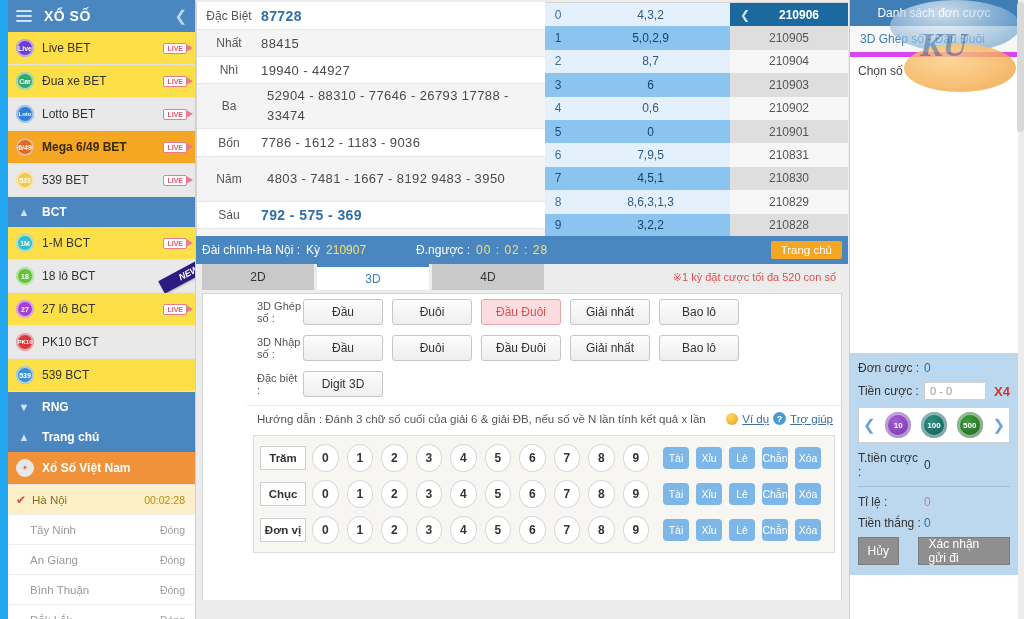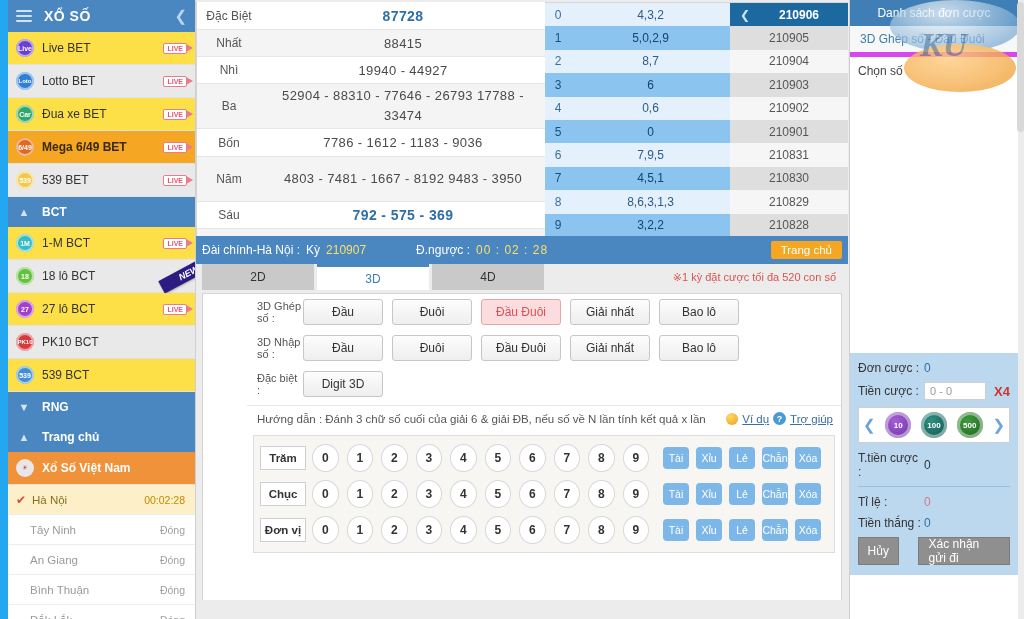--- a/index.html
+++ b/index.html
@@ -52,21 +52,21 @@
   .sb-sub.sel .st{color:#c08a00;}
   .check{color:#d94a3d;margin-right:6px;margin-left:-14px;width:10px;font-size:12px;}
 
   
   .results{position:absolute;left:196px;top:2px;width:348px;height:234px;background:#fff;
            border:1px solid #d5d5d5;border-top:none;}
   .rrow{display:flex;border-bottom:1px solid #e6e6e6;align-items:center;}
   .rrow:nth-child(odd){background:#fff;}
   .rrow:nth-child(even){background:#f4f4f4;}
   .rlbl{width:64px;flex:0 0 64px;text-align:center;color:#555;font-size:12px;}
-  .rval{flex:1;text-align:center;color:#4a4a4a;font-size:13px;letter-spacing:.4px;}
+  .rval{flex:1;text-align:left;color:#4a4a4a;font-size:13px;letter-spacing:.4px;}
   .rval.hi{color:#2f6fa8;font-weight:bold;font-size:14px;}
 
   
   .digits{position:absolute;left:545px;top:2px;width:185px;height:234px;
           border-top:1px solid #d5d5d5;border-bottom:1px solid #d5d5d5;}
   .drow{display:flex;height:23.4px;align-items:center;font-size:12px;}
   .drow.a{background:#e4f0fb;}
   .drow.b{background:#8bc4ef;}
   .dk{width:26px;flex:0 0 26px;text-align:center;color:#3b6f9c;}
   .drow.b .dk{color:#17507f;}
@@ -187,28 +187,28 @@
         </span>
       <span class="sb-title">XỔ SỐ</span>
       <span class="sb-collapse">❮</span>
     </div>
 
     <div class="sb-item">
       <span class="dot" style="background:#6b3fd4">Live</span>
       <span class="sb-label">Live BET</span>
       <span class="live">LIVE</span>
     </div>
+    <div class="sb-item">
+      <span class="dot" style="background:#2fa86b">Car</span>
+      <span class="sb-label">Đua xe BET</span>
+      <span class="live">LIVE</span>
+    </div>
     <div class="sb-item alt">
       <span class="dot" style="background:#2f7fd6;font-size:6px">Loto</span>
       <span class="sb-label">Lotto BET</span>
-      <span class="live">LIVE</span>
-    </div>
-    <div class="sb-item">
-      <span class="dot" style="background:#2fa86b">Car</span>
-      <span class="sb-label">Đua xe BET</span>
       <span class="live">LIVE</span>
     </div>
     <div class="sb-item active">
       <span class="dot" style="background:#e06a1f">6/49</span>
       <span class="sb-label">Mega 6/49 BET</span>
       <span class="live">LIVE</span>
     </div>
     <div class="sb-item alt">
       <span class="dot" style="background:#f2c94c">539</span>
       <span class="sb-label">539 BET</span>

